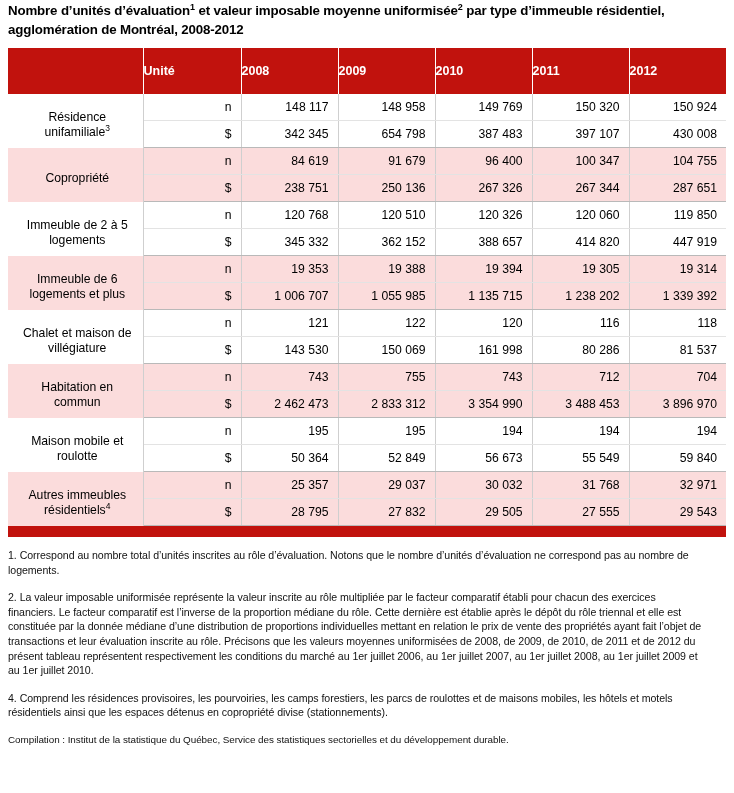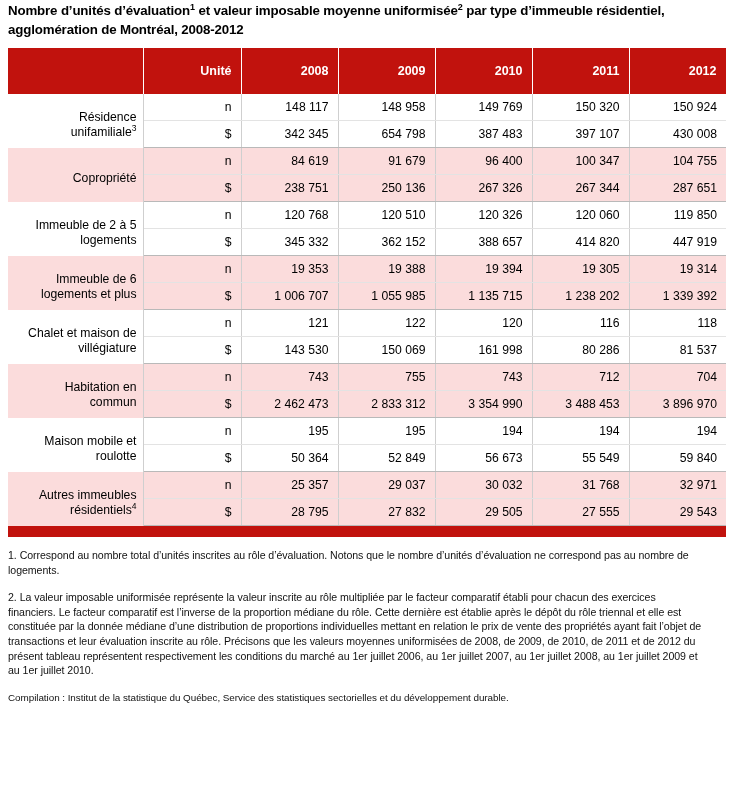--- a/index.html
+++ b/index.html
@@ -51,40 +51,40 @@
 
   table.t thead th {
     background: #C1120D;
     color: #ffffff;
     font-size: 12.5px;
     font-weight: bold;
     height: 46px;
     vertical-align: middle;
     border-right: 1px solid #ffffff;
     padding: 0 9px 0 0;
-    text-align: right;
+    text-align: left;
   }
   table.t thead th.blank {
     background: #C1120D;
     border-right: 1px solid #ffffff;
   }
 
   table.t tbody td {
     font-size: 12.2px;
     height: 26px;
     line-height: 13px;
     border-right: 1px solid #cfcfcf;
     border-bottom: 1px solid #e3e3e3;
     padding: 0 9px 0 0;
     text-align: right;
     vertical-align: middle;
     white-space: nowrap;
   }
   table.t tbody td.lbl {
-    text-align: right;
+    text-align: center;
     padding: 8px 6px 0 10px;
     font-size: 12.2px;
     line-height: 15px;
     vertical-align: middle;
     white-space: normal;
     border-bottom: none;
   }
   table.t tbody td.lbl sup {
     font-size: 8.5px;
     vertical-align: super;
@@ -300,18 +300,19 @@
       </tr>
 
     </tbody>
   </table>
 
   <div class="footbar"></div>
 
   <div class="notes">
     <p>1. Correspond au nombre total d’unités inscrites au rôle d’évaluation.  Notons que le nombre d’unités d’évaluation ne correspond pas au nombre de logements.</p>
     <p>2. La valeur imposable uniformisée représente la valeur inscrite au rôle multipliée par le facteur comparatif établi pour chacun des exercices financiers.  Le facteur comparatif est l’inverse de la proportion médiane du rôle.  Cette dernière est établie après le dépôt du rôle triennal et elle est constituée par la donnée médiane d’une distribution de proportions individuelles mettant en relation le prix de vente des propriétés ayant fait l’objet de transactions et leur évaluation inscrite au rôle.  Précisons que les valeurs moyennes uniformisées de 2008, de 2009, de 2010, de 2011 et de 2012 du présent tableau représentent respectivement les conditions du marché au 1er juillet 2006, au 1er juillet 2007, au 1er juillet 2008, au 1er juillet 2009 et au 1er juillet 2010.</p>
+    <p>4. Comprend les résidences provisoires, les pourvoiries, les camps forestiers, les parcs de roulottes et de maisons mobiles, les hôtels et motels résidentiels ainsi que les espaces détenus en copropriété divise (stationnements).</p>
     <div class="src">
       <div>Compilation : Institut de la statistique du Québec, Service des statistiques sectorielles et du développement durable.</div>
     </div>
   </div>
 
 </div>
 
 </body></html>

